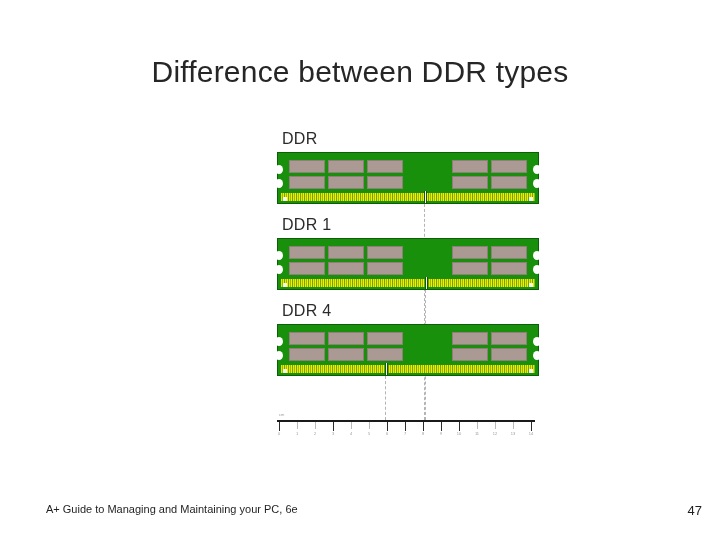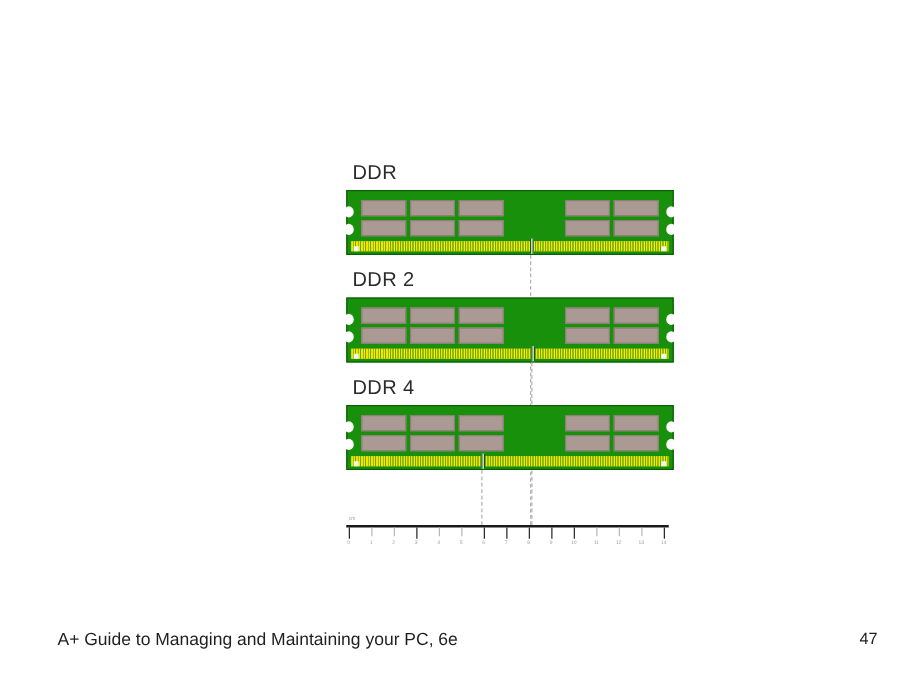--- a/index.html
+++ b/index.html
@@ -110,32 +110,33 @@
     white-space:nowrap;
   }
   .ruler-unit{
     position:absolute;left:2px;top:0px;
     font-size:4px;color:#9a9a9a;white-space:nowrap;
   }
 
   
   .footer-text{
     position:absolute;left:46px;top:503px;
-    font-size:14px;color:#1f1f1f;white-space:nowrap;
+    font-size:11px;color:#1f1f1f;white-space:nowrap;
   }
   .page-number{
     position:absolute;right:18px;top:503px;
     font-size:13px;color:#1f1f1f;
   }
 </style>
 </head>
 <body>
 
 <div id="slide">
 
+  <div class="title">Difference between DDR types</div>
 
   <div class="diagram">
 
     <div class="module-block" style="top:0px;">
       <div class="module-label">DDR</div>
       <div class="dimm" style="top:22px;">
         <span class="side-notch l t"></span>
         <span class="side-notch l b"></span>
         <span class="side-notch r t"></span>
         <span class="side-notch r b"></span>
@@ -154,21 +155,21 @@
 
         <span class="pins"></span>
         <span class="pin-dot l"></span>
         <span class="pin-dot r"></span>
         <span class="key-notch" style="left:146px;"></span>
       </div>
       <span class="guide" style="left:147px;top:74px;height:216px;"></span>
     </div>
 
     <div class="module-block" style="top:86px;">
-      <div class="module-label">DDR 2</div>
+      <div class="module-label">DDR 1</div>
       <div class="dimm" style="top:22px;">
         <span class="side-notch l t"></span>
         <span class="side-notch l b"></span>
         <span class="side-notch r t"></span>
         <span class="side-notch r b"></span>
 
         <span class="chip" style="left:11px;top:7px;width:36px;"></span>
         <span class="chip" style="left:50px;top:7px;width:36px;"></span>
         <span class="chip" style="left:89px;top:7px;width:36px;"></span>
         <span class="chip" style="left:11px;top:23px;width:36px;"></span>

